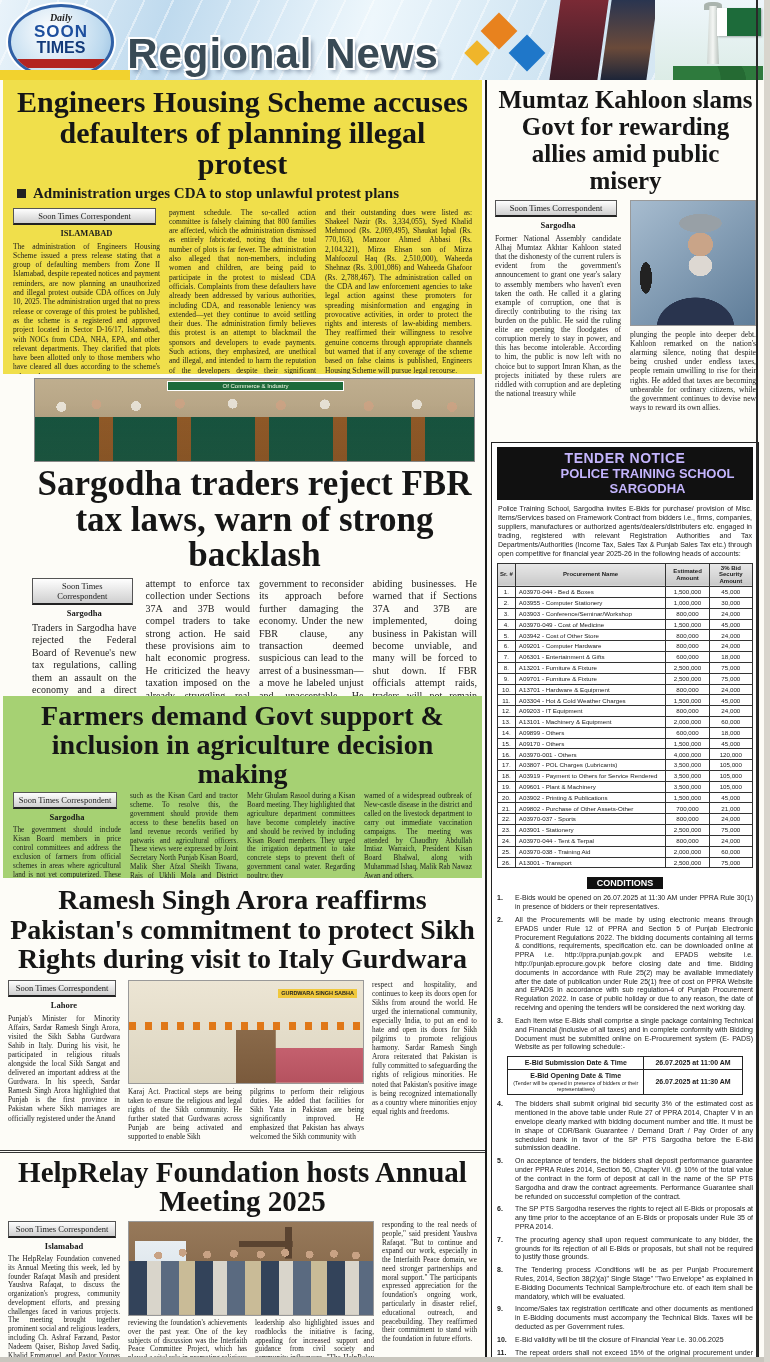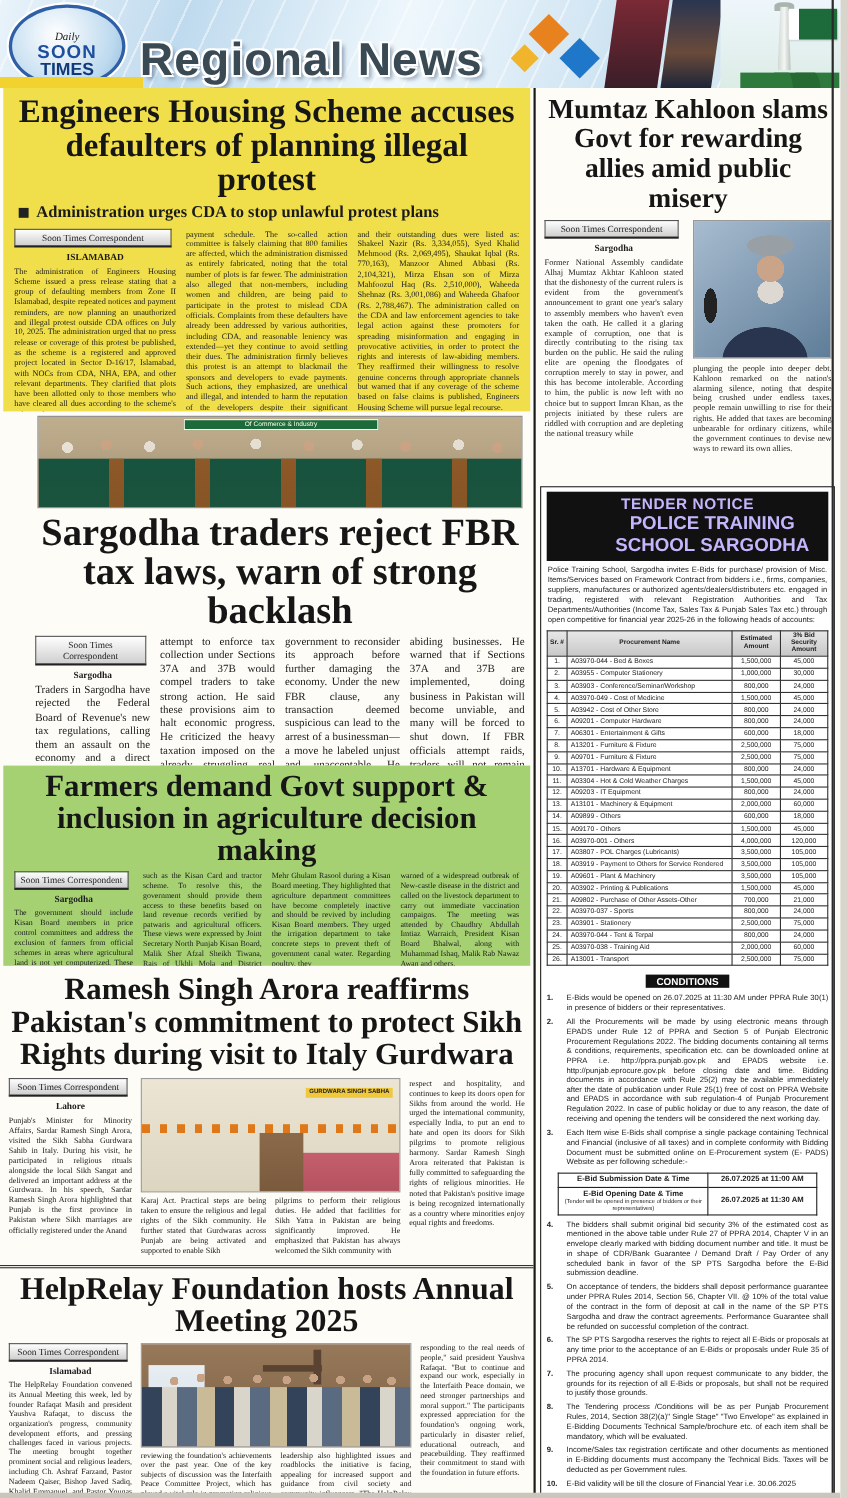--- a/index.html
+++ b/index.html
@@ -10,21 +10,21 @@
   .page:before{content:"";position:absolute;left:0;right:0;bottom:0;height:5px;background:#c9c6be;z-index:9;}
 
   
   .masthead{height:80px;position:relative;overflow:hidden;
     background:
       repeating-linear-gradient(115deg,rgba(255,255,255,.45) 0 2px,transparent 2px 26px),
       linear-gradient(105deg,#e9f3fa 0%,#bfdaee 22%,#eef7fc 48%,#cfe4f2 72%,#dceaf4 100%);}
   .logo{position:absolute;left:8px;top:4px;width:100px;height:70px;border-radius:50%;
     background:radial-gradient(circle at 40% 35%,#ffffff,#bcd9ee 70%,#8fb9dd);
     border:3px solid #2f5fa6;box-shadow:0 0 0 2px #fff;text-align:center;overflow:hidden;}
-  .logo .l-daily{font-style:italic;font-size:10px;color:#222;margin-top:21px;}
+  .logo .l-daily{font-style:italic;font-size:10px;color:#222;margin-top:5px;font-weight:bold;}
   .logo .l-soon{font-family:"Liberation Sans",sans-serif;font-weight:bold;font-size:17px;color:#1d4f9e;letter-spacing:1px;line-height:1;}
   .logo .l-times{font-family:"Liberation Sans",sans-serif;font-weight:bold;font-size:16px;color:#123a7a;line-height:1.05;}
   .logo .l-bar{margin-top:2px;height:9px;background:#b32420;}
   .mast-title{position:absolute;left:118px;top:30px;width:330px;text-align:center;
     font-family:"Liberation Sans",sans-serif;font-weight:bold;font-size:42px;color:#394a55;letter-spacing:1px;
     text-shadow:-2px -2px 0 #fff,2px -2px 0 #fff,-2px 2px 0 #fff,2px 2px 0 #fff,4px 4px 4px rgba(40,60,90,.45);}
   .diamond{position:absolute;width:26px;height:26px;transform:rotate(45deg);}
   .d1{left:486px;top:18px;background:#e8821e;}
   .d2{left:514px;top:40px;background:#1f77c9;}
   .d3{left:468px;top:44px;background:#f0b52a;width:18px;height:18px;}
@@ -126,21 +126,21 @@
       radial-gradient(ellipse 19px 17px at 56% 52%,#ddd8d2 62%,transparent 63%),
       radial-gradient(ellipse 62px 48px at 52% 102%,#29344e 62%,transparent 63%),
       linear-gradient(140deg,#a7bccf,#5f7d99);}
   .body-kah{font-size:7.6px;line-height:1.2;}
 
   
   .tender{height:920px;margin:6px 5px 0 4px;border:1.5px solid #222;background:#fff;
     font-family:"Liberation Sans",sans-serif;padding:4px 5px;box-sizing:border-box;overflow:hidden;}
   .tender-head{background:#111;color:#c4b5fd;text-align:center;padding:3px 0 4px;}
   .tender-head .t1{font-size:14px;font-weight:bold;letter-spacing:.5px;}
-  .tender-head .t2{font-size:17px;font-weight:bold;margin-left:45px;}
+  .tender-head .t2{font-size:13px;font-weight:bold;margin-left:45px;}
   .tender-intro{font-size:7px;line-height:1.3;text-align:justify;margin:4px 1px;}
   table.ttab{width:100%;border-collapse:collapse;margin:2px 0 4px;}
   .ttab th{background:linear-gradient(#e8e8e8,#c9c9c9);border:1px solid #333;font-size:6px;padding:1px 2px;line-height:1.15;}
   .ttab td{border:1px solid #333;font-size:6.2px;padding:1.2px 3px;line-height:1.2;}
   .ttab td.num{text-align:center;width:7%;}
   .ttab td.amt{text-align:center;width:17%;}
   .cond-title{text-align:center;margin:3px 0 4px;}
   .cond-title span{background:#111;color:#fff;font-weight:bold;font-size:9px;padding:1px 10px;}
   .cond{display:flex;gap:5px;margin-bottom:4px;}
   .cond-n{flex:0 0 13px;font-size:7px;font-weight:bold;}

